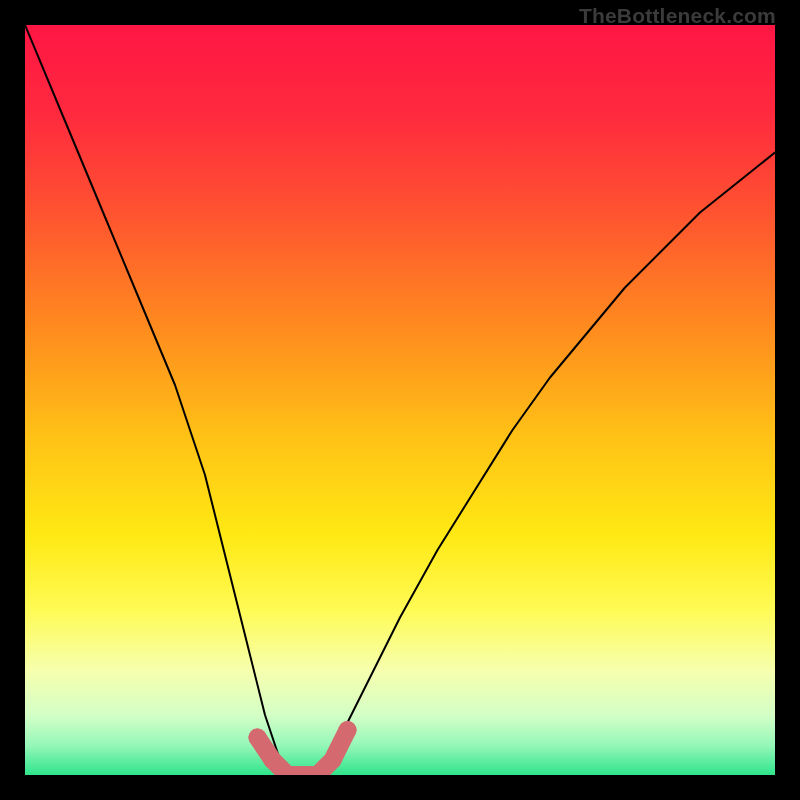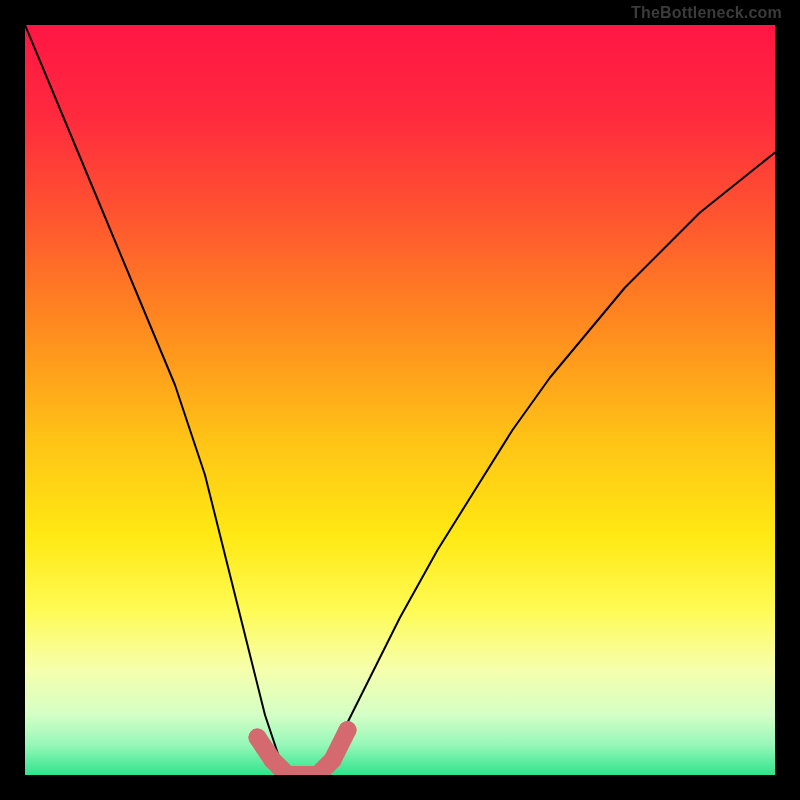--- a/index.html
+++ b/index.html
@@ -24,23 +24,23 @@
     width: 750px;
     height: 750px;
     overflow: hidden;
   }
   .chart-svg {
     display: block;
   }
   .watermark {
     position: absolute;
     top: 4px;
-    right: 18px;
+    right: 24px;
     color: #3b3b3b;
-    font-size: 16px;
+    font-size: 21px;
     font-weight: 600;
     letter-spacing: 0.2px;
     user-select: none;
     text-align: center;
   }
 </style>
 </head>
 <body>
 
 <div class="frame">

